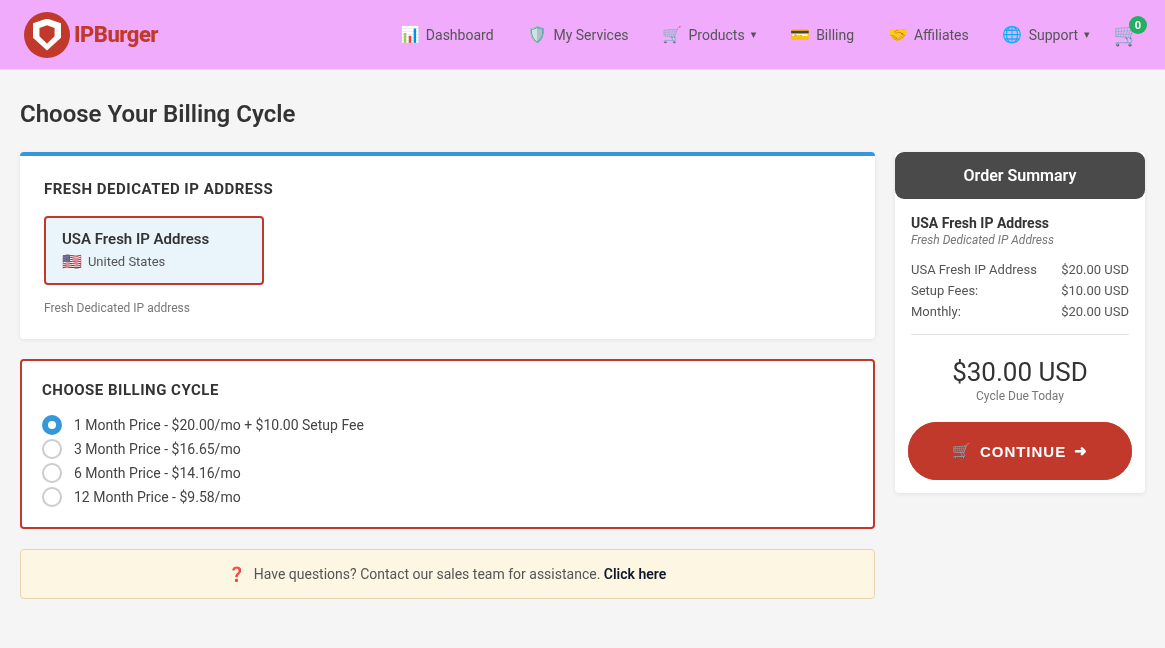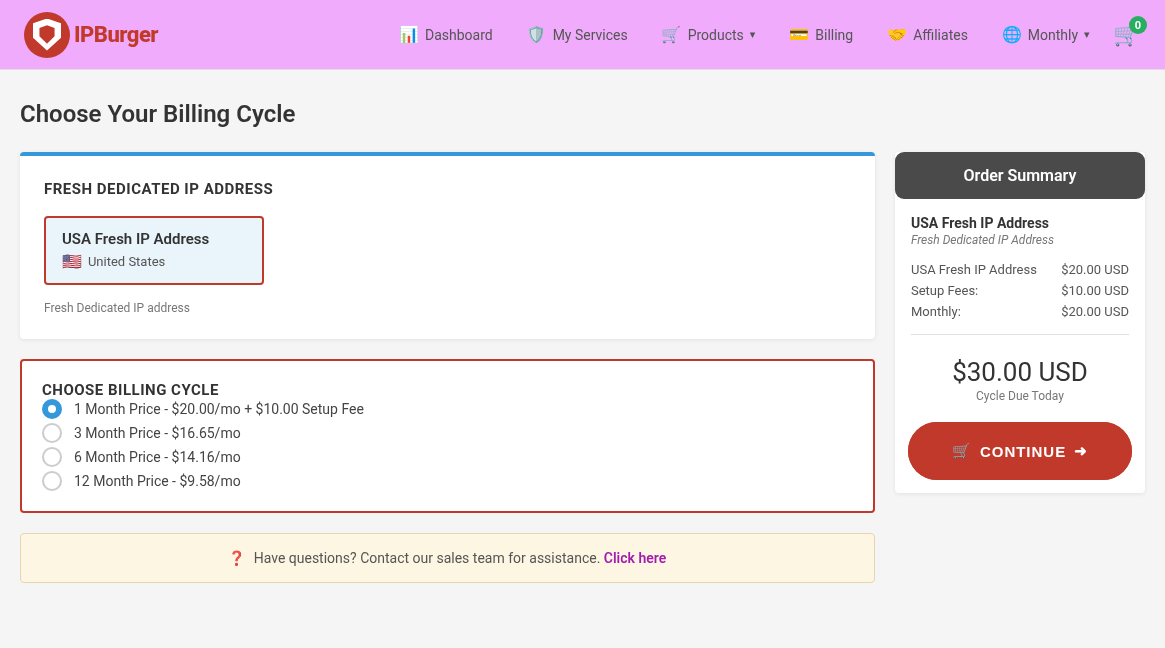--- a/index.html
+++ b/index.html
@@ -145,20 +145,21 @@
       border: 2px solid #c0392b;
       border-radius: 4px;
       padding: 20px;
       margin-top: 20px;
     }
     .billing-heading {
       font-size: 15px;
       font-weight: 700;
       color: #333;
       text-transform: uppercase;
+      margin-bottom: 16px;
       letter-spacing: 0.5px;
     }
 
     .billing-options { display: flex; flex-direction: column; gap: 4px; }
     .billing-option {
       display: flex;
       align-items: center;
       gap: 12px;
       font-size: 14px;
       color: #444;
@@ -188,21 +189,21 @@
       background: #fdf6e3;
       border: 1px solid #e8d5b0;
       border-radius: 4px;
       padding: 16px 20px;
       margin-top: 20px;
       text-align: center;
       font-size: 14px;
       color: #555;
     }
     .help-bar a {
-      color: #a21caf;
+      color: #0f172a;
       font-weight: 600;
       text-decoration: none;
     }
     .help-icon { color: #777; margin-right: 4px; }
 
     
     .order-summary {
       background: #fff;
       border-radius: 4px;
       box-shadow: 0 1px 4px rgba(0,0,0,0.08);
@@ -305,21 +306,21 @@
     <a class="nav-item">
       <span class="nav-icon">💳</span>
       <span>Billing</span>
     </a>
     <a class="nav-item">
       <span class="nav-icon">🤝</span>
       <span>Affiliates</span>
     </a>
     <a class="nav-item">
       <span class="nav-icon">🌐</span>
-      <span>Monthly</span>
+      <span>Support</span>
       <span style="font-size:11px;">▾</span>
     </a>
   </div>
 
   <div class="nav-cart-wrapper">
     <span class="nav-cart-icon">🛒</span>
     <span class="cart-badge">0</span>
   </div>
 </nav>
 

